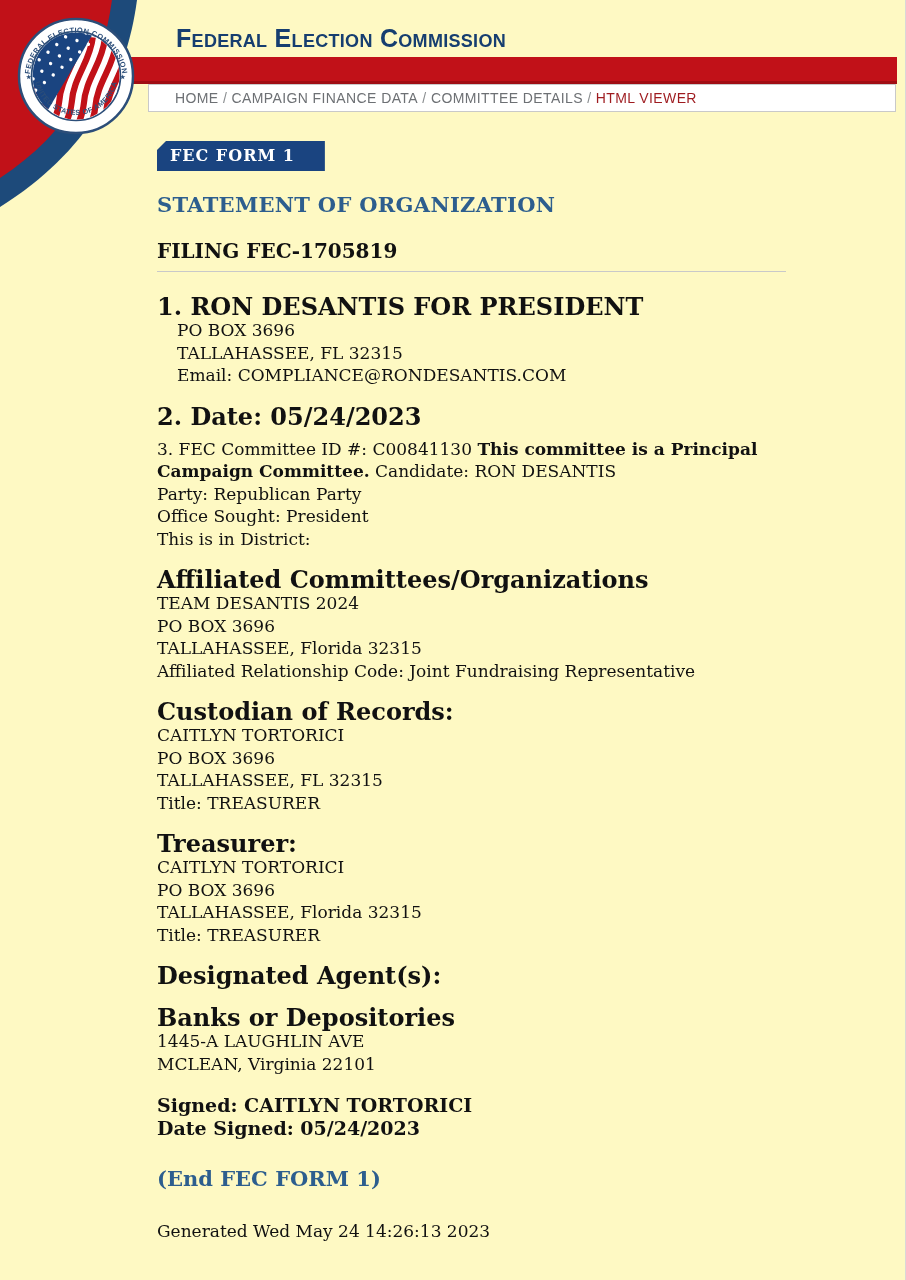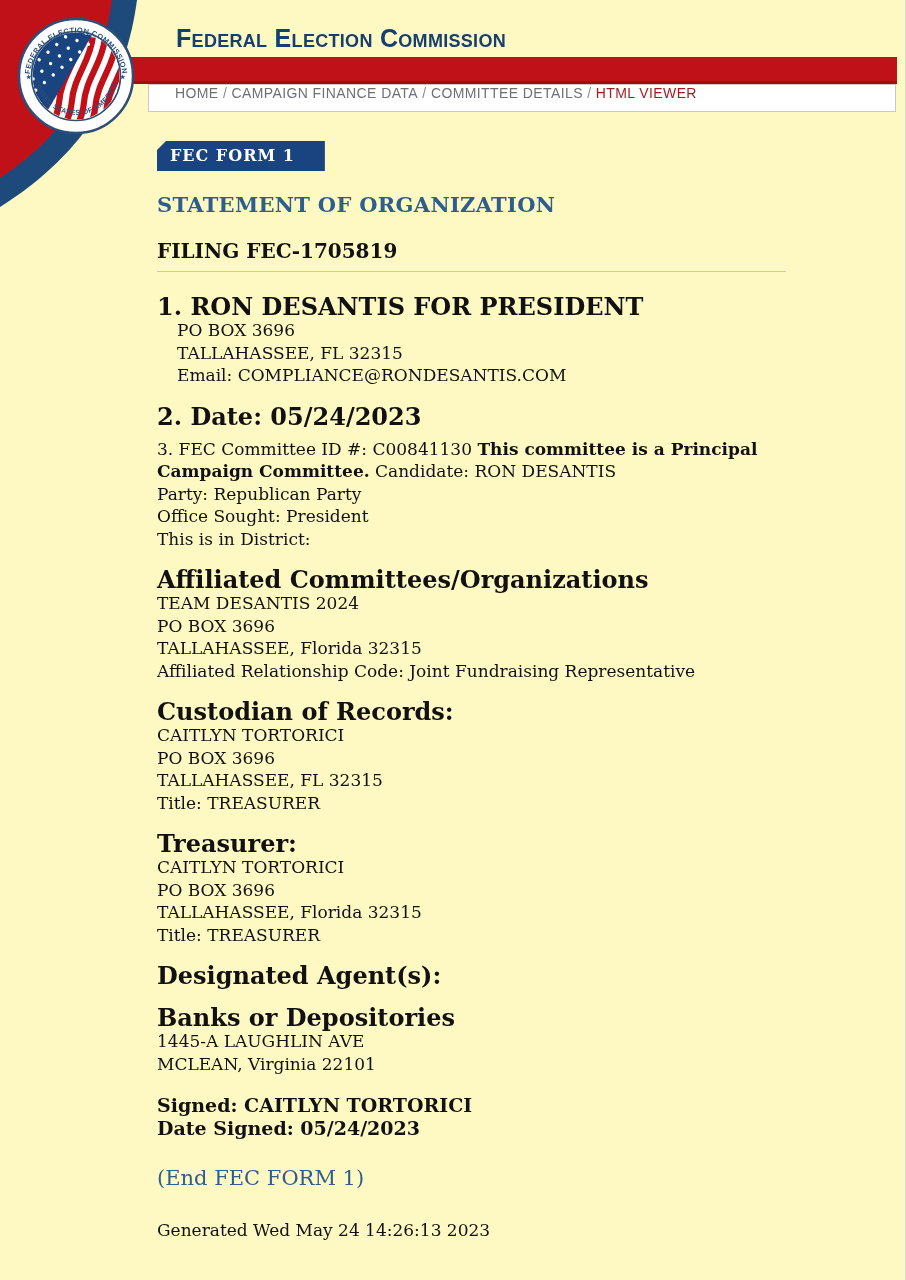--- a/index.html
+++ b/index.html
@@ -15,21 +15,21 @@
     font-variant-caps:small-caps;font-weight:700;font-size:25px;
     color:#163e70;letter-spacing:.3px;white-space:nowrap;
   }
   .red-bar{
     position:absolute;left:0;top:57px;width:897px;height:24px;
     background:#c11118;border-bottom:3px solid #a00d13;
   }
   .breadcrumb-box{
     position:absolute;left:148px;top:84px;width:748px;height:28px;
     background:#ffffff;border:1px solid #c9c9c9;box-sizing:border-box;
-    display:flex;padding-left:26px;
+    display:flex;align-items:center;padding-left:26px;
     font-family:"Liberation Sans", sans-serif;font-size:14px;
     letter-spacing:.4px;color:#6d7074;white-space:pre;
   }
   .bc-item{color:#6d7074;text-decoration:none;cursor:pointer;}
   .bc-item.current{color:#9e1b1f;cursor:default;}
   .bc-sep{color:#8a8d90;}
   
   .swoosh{position:absolute;left:0;top:0;width:240px;height:240px;}
   .seal{position:absolute;left:16px;top:16px;width:120px;height:120px;}
   
@@ -46,21 +46,21 @@
     padding-bottom:8px;border-bottom:1px solid #c9c9c9;width:629px;
   }
   .section-heading{margin-top:18px;font-size:24px;font-weight:700;line-height:24px;}
   .committee-heading{margin-top:23px;}
   .body-line{font-size:17px;line-height:22.5px;}
   .indented{padding-left:20px;}
   .para{font-size:17px;line-height:22.5px;margin-top:9px;max-width:625px;}
   .para b{font-weight:700;}
   .sig-line{font-size:19px;font-weight:700;line-height:23px;}
   .sig-block{margin-top:19px;}
-  .end-marker{margin-top:26px;font-size:21px;font-weight:400;color:#2d5e8e;}
+  .end-marker{margin-top:26px;font-size:21px;font-weight:700;color:#2d5e8e;}
   .generated{margin-top:30px;font-size:17px;}
 </style>
 </head>
 <body>
 
 <div id="page">
 
   <div class="agency-title">Federal Election Commission</div>
   <div class="red-bar"></div>
   <div class="breadcrumb-box"><span class="bc-item">HOME</span><span class="bc-sep"> / </span><span class="bc-item">CAMPAIGN FINANCE DATA</span><span class="bc-sep"> / </span><span class="bc-item">COMMITTEE DETAILS</span><span class="bc-sep"> / </span><span class="bc-item current">HTML VIEWER</span></div>

